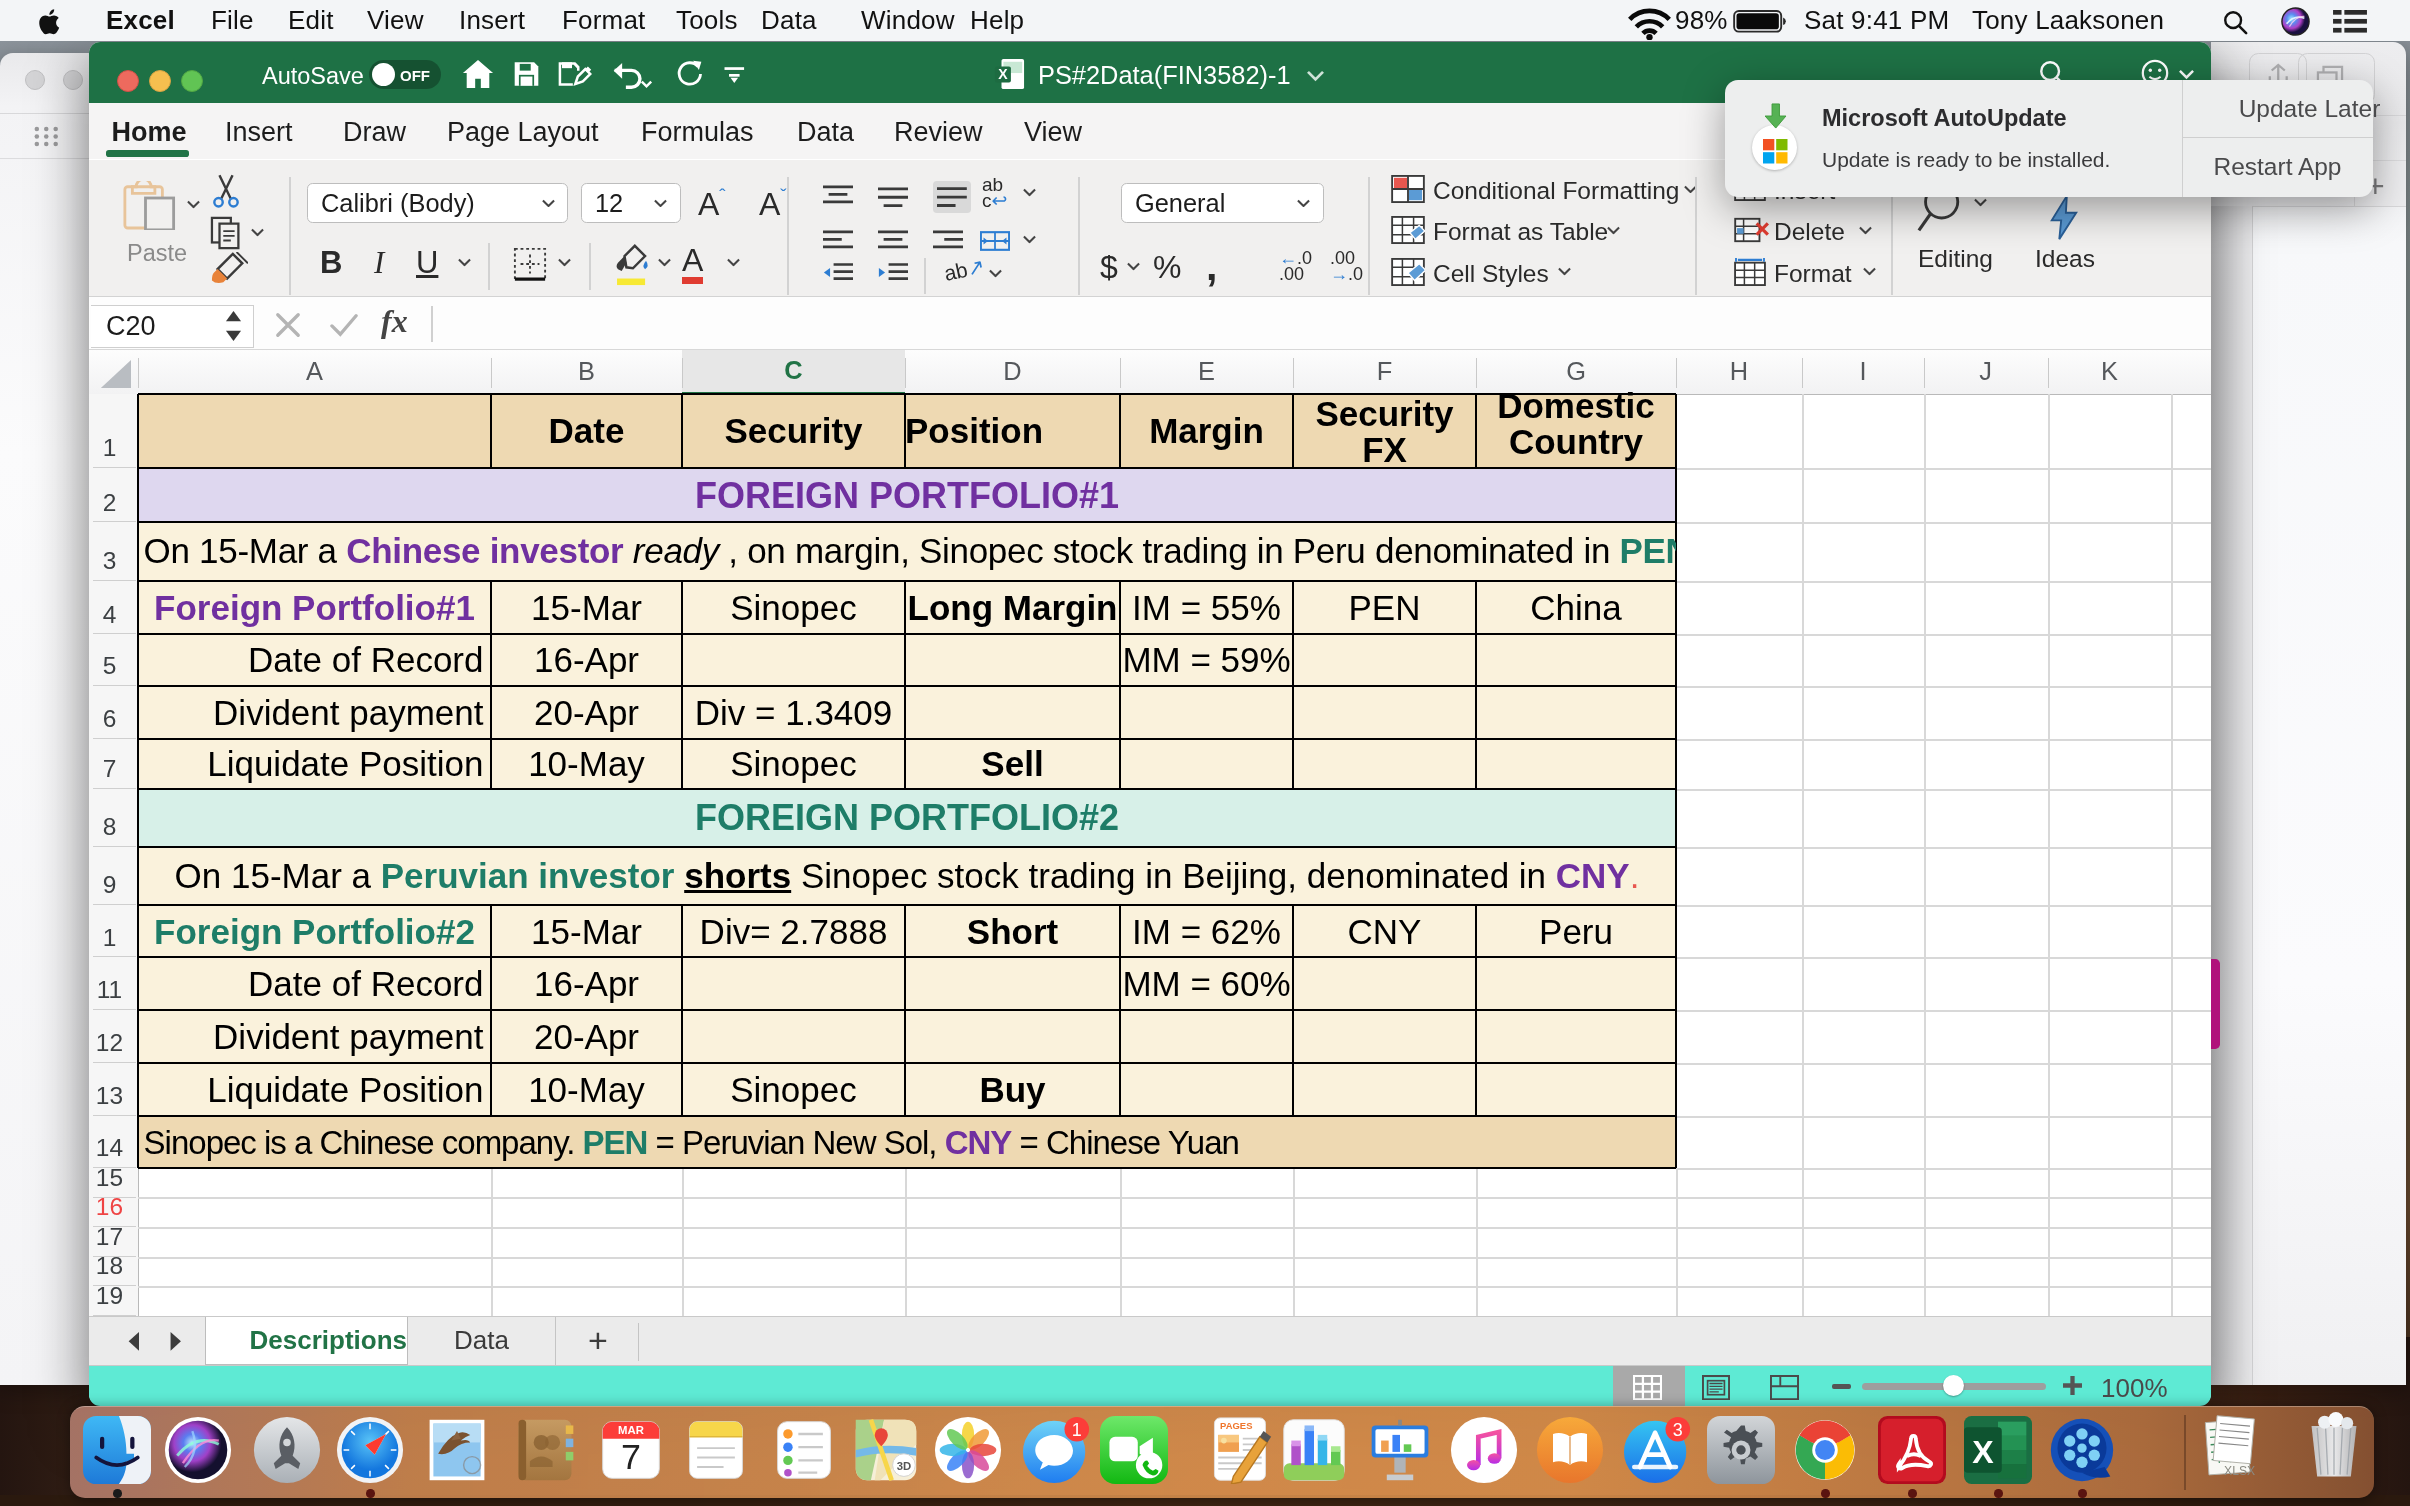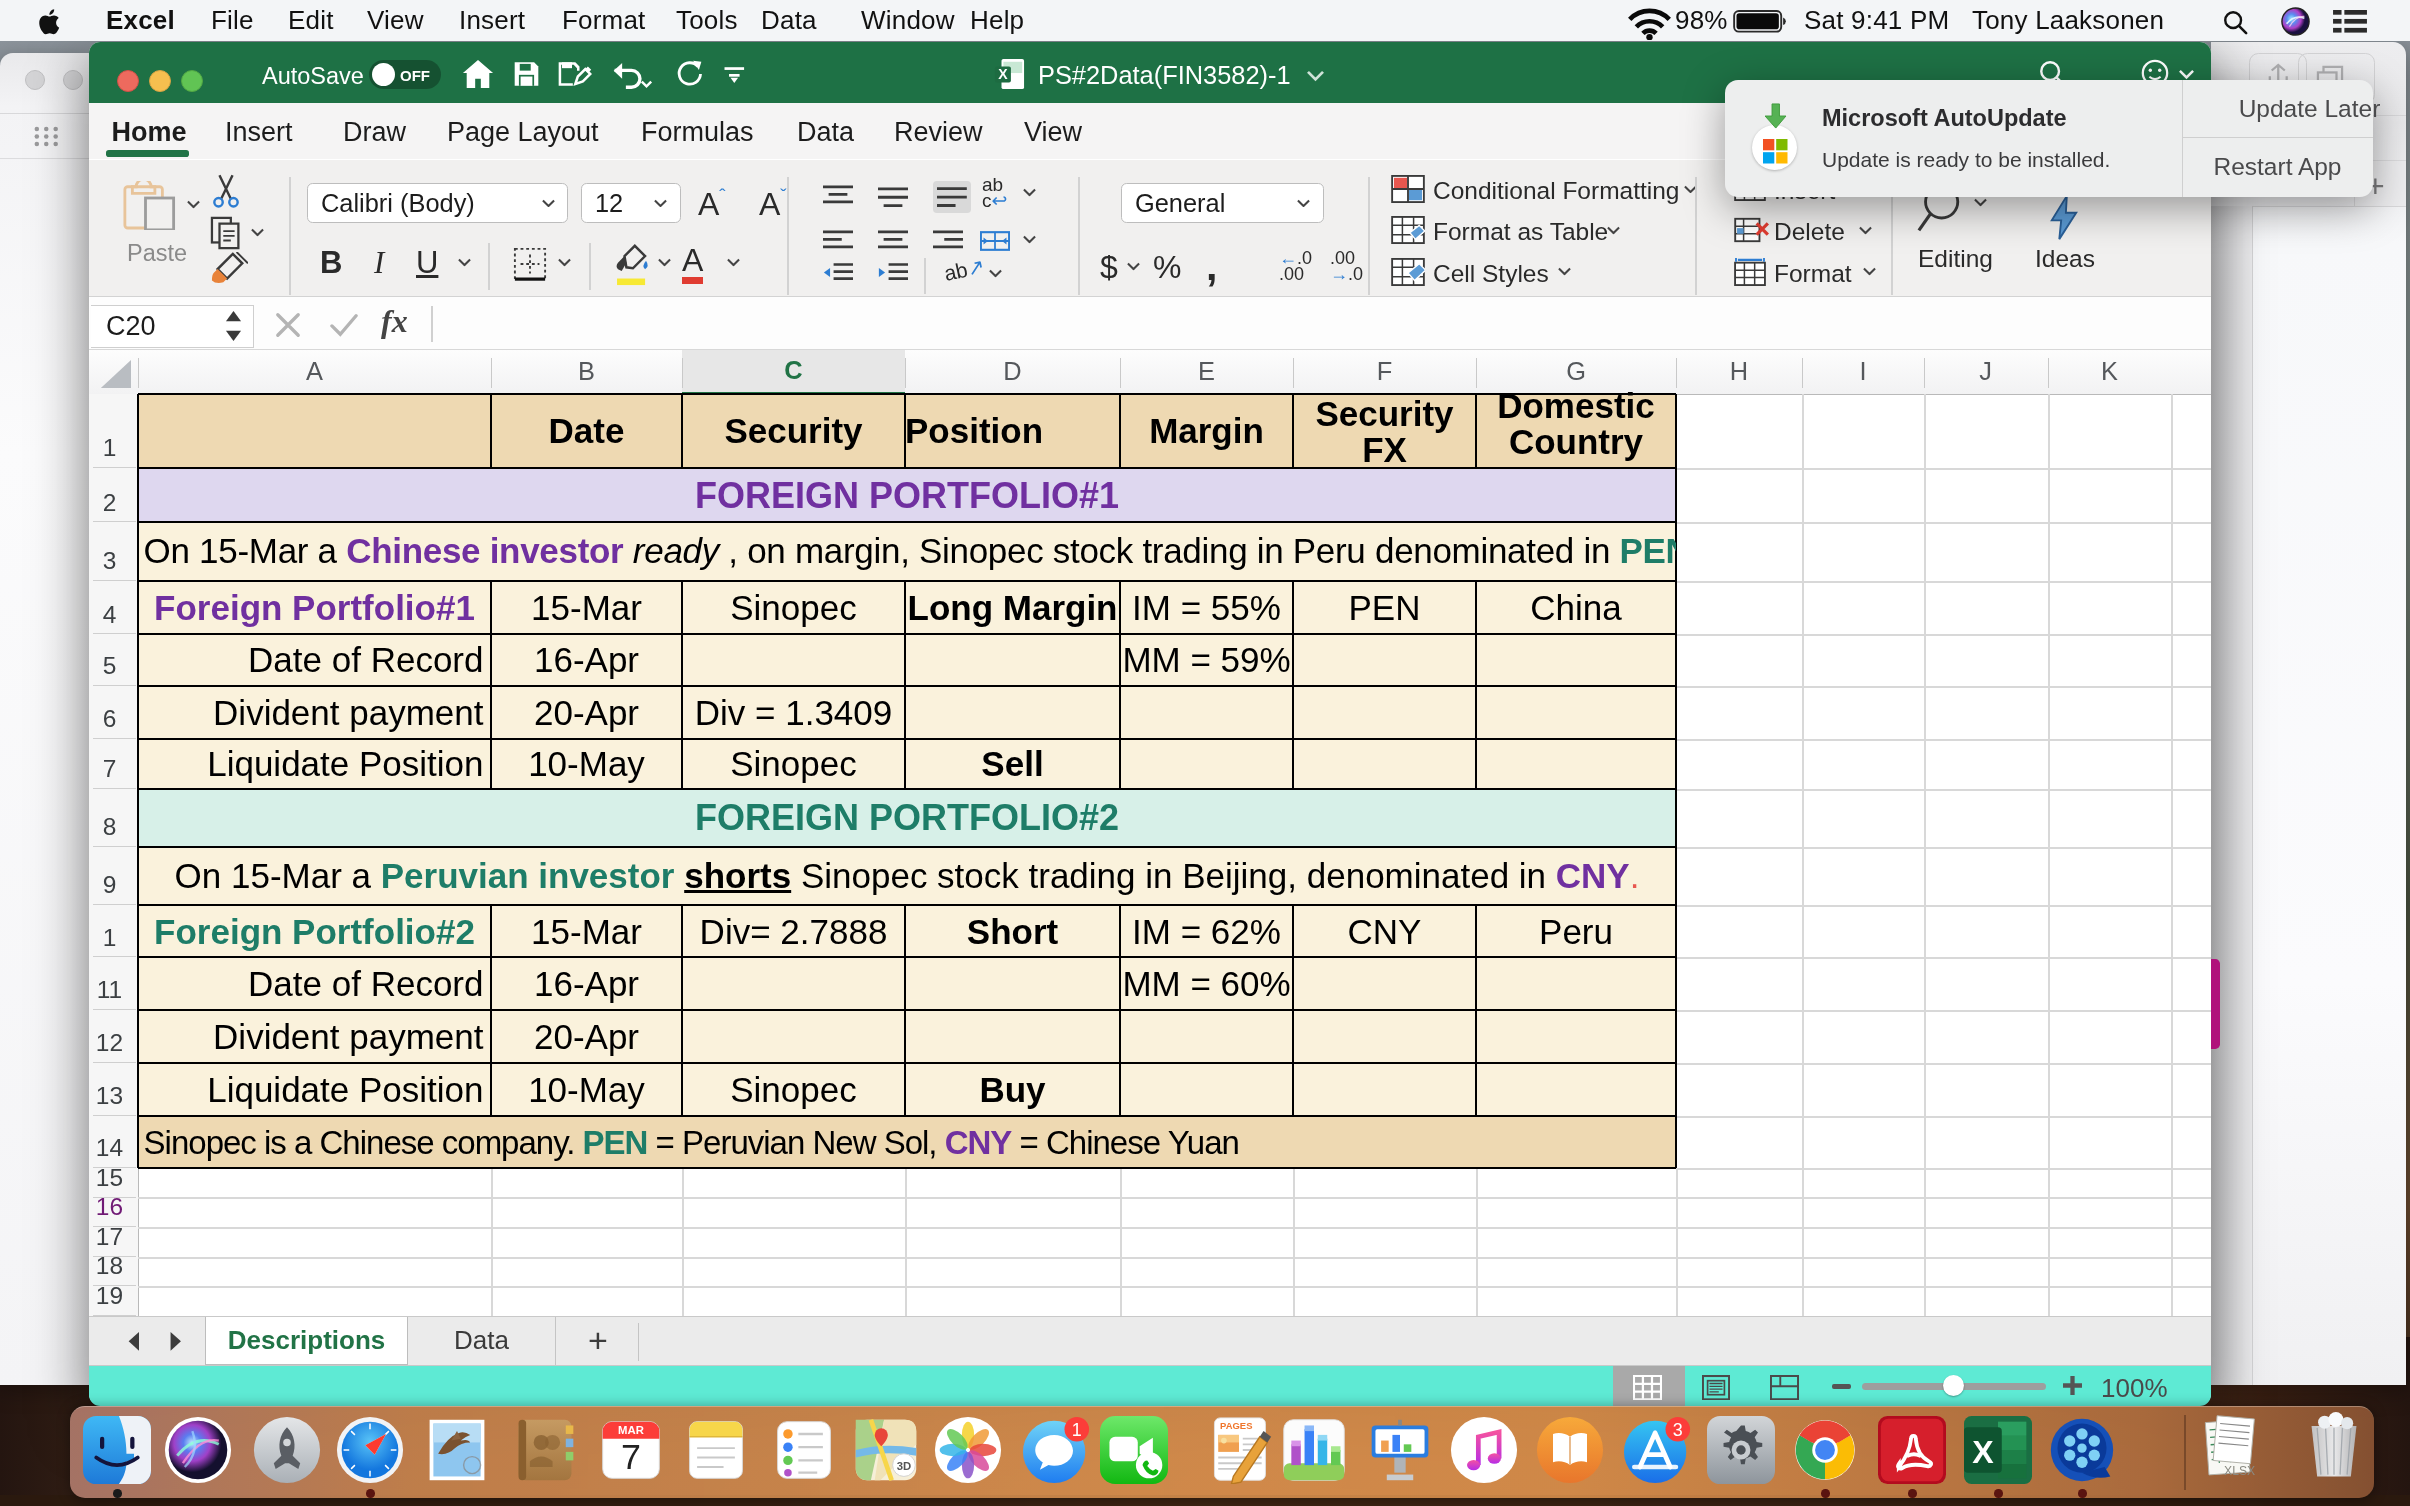--- a/index.html
+++ b/index.html
@@ -483,21 +483,21 @@
 <div class="abs" style="left:0;top:624px;width:41px;height:32px;line-height:32px;text-align:center;font-size:24.5px;color:#3c4043;">11</div>
 <i class="abs" style="left:3.8px;top:659px;width:43px;height:0.9px;background:#cfcfcf;"></i>
 <div class="abs" style="left:0;top:677px;width:41px;height:32px;line-height:32px;text-align:center;font-size:24.5px;color:#3c4043;">12</div>
 <i class="abs" style="left:3.8px;top:712px;width:43px;height:0.9px;background:#cfcfcf;"></i>
 <div class="abs" style="left:0;top:730px;width:41px;height:32px;line-height:32px;text-align:center;font-size:24.5px;color:#3c4043;">13</div>
 <i class="abs" style="left:3.8px;top:765px;width:43px;height:0.9px;background:#cfcfcf;"></i>
 <div class="abs" style="left:0;top:782px;width:41px;height:32px;line-height:32px;text-align:center;font-size:24.5px;color:#3c4043;">14</div>
 <i class="abs" style="left:3.8px;top:817px;width:43px;height:0.9px;background:#cfcfcf;"></i>
 <div class="abs" style="left:0;top:812px;width:41px;height:32px;line-height:32px;text-align:center;font-size:24.5px;color:#3c4043;">15</div>
 <i class="abs" style="left:3.8px;top:847px;width:43px;height:0.9px;background:#cfcfcf;"></i>
-<div class="abs" style="left:0;top:841px;width:41px;height:32px;line-height:32px;text-align:center;font-size:24.5px;color:#701a75;">16</div>
+<div class="abs" style="left:0;top:841px;width:41px;height:32px;line-height:32px;text-align:center;font-size:24.5px;color:#ef4444;">16</div>
 <i class="abs" style="left:3.8px;top:876px;width:43px;height:0.9px;background:#cfcfcf;"></i>
 <div class="abs" style="left:0;top:871px;width:41px;height:32px;line-height:32px;text-align:center;font-size:24.5px;color:#3c4043;">17</div>
 <i class="abs" style="left:3.8px;top:906px;width:43px;height:0.9px;background:#cfcfcf;"></i>
 <div class="abs" style="left:0;top:900px;width:41px;height:32px;line-height:32px;text-align:center;font-size:24.5px;color:#3c4043;">18</div>
 <i class="abs" style="left:3.8px;top:935px;width:43px;height:0.9px;background:#cfcfcf;"></i>
 <div class="abs" style="left:0;top:930px;width:41px;height:32px;line-height:32px;text-align:center;font-size:24.5px;color:#3c4043;">19</div>
 <i class="abs" style="left:3.8px;top:965px;width:43px;height:0.9px;background:#cfcfcf;"></i>
 <i class="gv" style="left:1713px;top:44px;height:922px;"></i>
 <i class="gv" style="left:1835px;top:44px;height:922px;"></i>
 <i class="gv" style="left:1959px;top:44px;height:922px;"></i>
@@ -622,21 +622,21 @@
 <div class="abs tc" style="left:816px;top:713px;width:215px;height:53px;line-height:53px;font-size:35px;color:#000;text-align:center;"><b>Buy</b></div>
 <div class="abs tc" style="left:49px;top:766px;width:1538px;height:53px;line-height:53px;font-size:33px;letter-spacing:-1px;color:#000;text-align:left;padding-left:5.6px;box-sizing:border-box;">Sinopec is a Chinese company. <b style="color:#1e7d68">PEN</b> = Peruvian New Sol, <b style="color:#7030a0">CNY</b> = Chinese Yuan</div>
 </div>
   <div id="tabbar" class="abs">
     <svg class="abs" style="left:34px;top:13px" width="22.6" height="22.6" viewBox="0 0 24 24">
         <path d="M17 2 L6 12 L17 22z" fill="#3c3c3c"></path>
       </svg>
     <svg class="abs" style="left:75px;top:13px" width="22.6" height="22.6" viewBox="0 0 24 24">
         <path d="M7 2 L18 12 L7 22z" fill="#3c3c3c"></path>
       </svg>
-    <div class="abs" style="left:116px;top:0;width:203px;height:48px;background:#fff;border:0.9px solid #bdbdbd;border-top:none;box-sizing:border-box;line-height:46px;text-align:center;font-size:26px;font-weight:bold;color:#217346;">Descriptions</div>
+    <div class="abs" style="left:116px;top:0;width:203px;height:48px;background:#fff;border:0.9px solid #bdbdbd;border-top:none;box-sizing:border-box;line-height:46px;text-align:right;font-size:26px;font-weight:bold;color:#217346;">Descriptions</div>
     <div class="abs" style="left:319px;top:0;width:148px;height:48px;line-height:46px;text-align:center;font-size:26px;color:#3a3a3a;border-right:0.9px solid #c4c4c4;box-sizing:border-box;">Data</div>
     <span class="abs" style="left:499px;top:3.8px;font-size:34px;color:#3c3c3c;">+</span>
     <i class="abs" style="left:549px;top:5.6px;width:0.9px;height:38px;background:#c4c4c4;"></i>
   </div>
   <div id="statusbar" class="abs">
     <div class="abs" style="left:1524px;top:0;width:72px;height:40px;background:#a9a9a9;"></div>
     <svg class="abs" style="left:1544px;top:8.5px" width="29" height="25.4" viewBox="0 0 31 27">
         <path d="M1 1 h29 v25 h-29z M1 9.3 h29 M1 17.6 h29 M10.6 1 v25 M20.3 1 v25" stroke="#fff" stroke-width="2.4" fill="none"></path>
       </svg>
     <svg class="abs" style="left:1613px;top:8.5px" width="28" height="25.4" viewBox="0 0 30 27">

